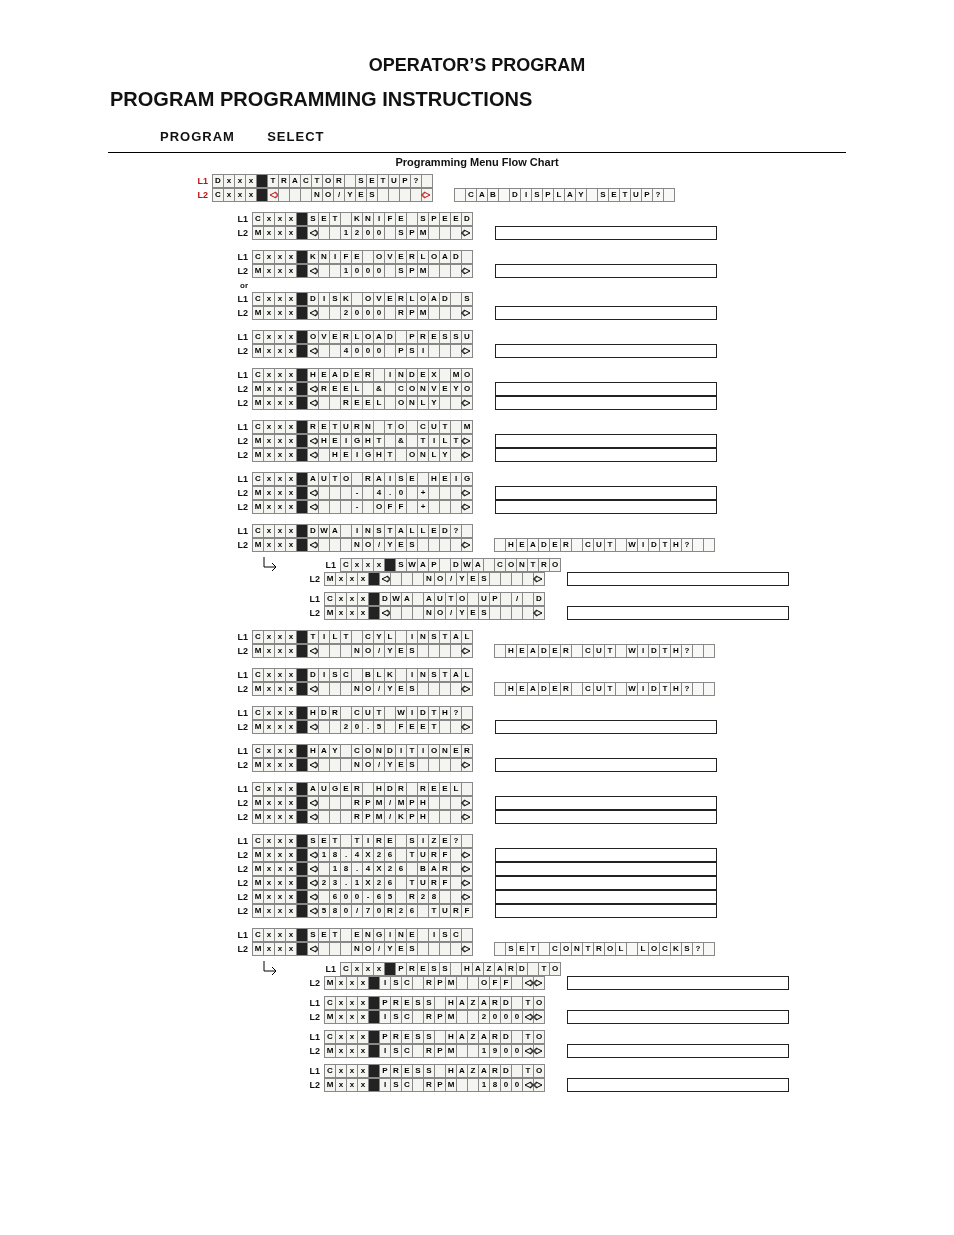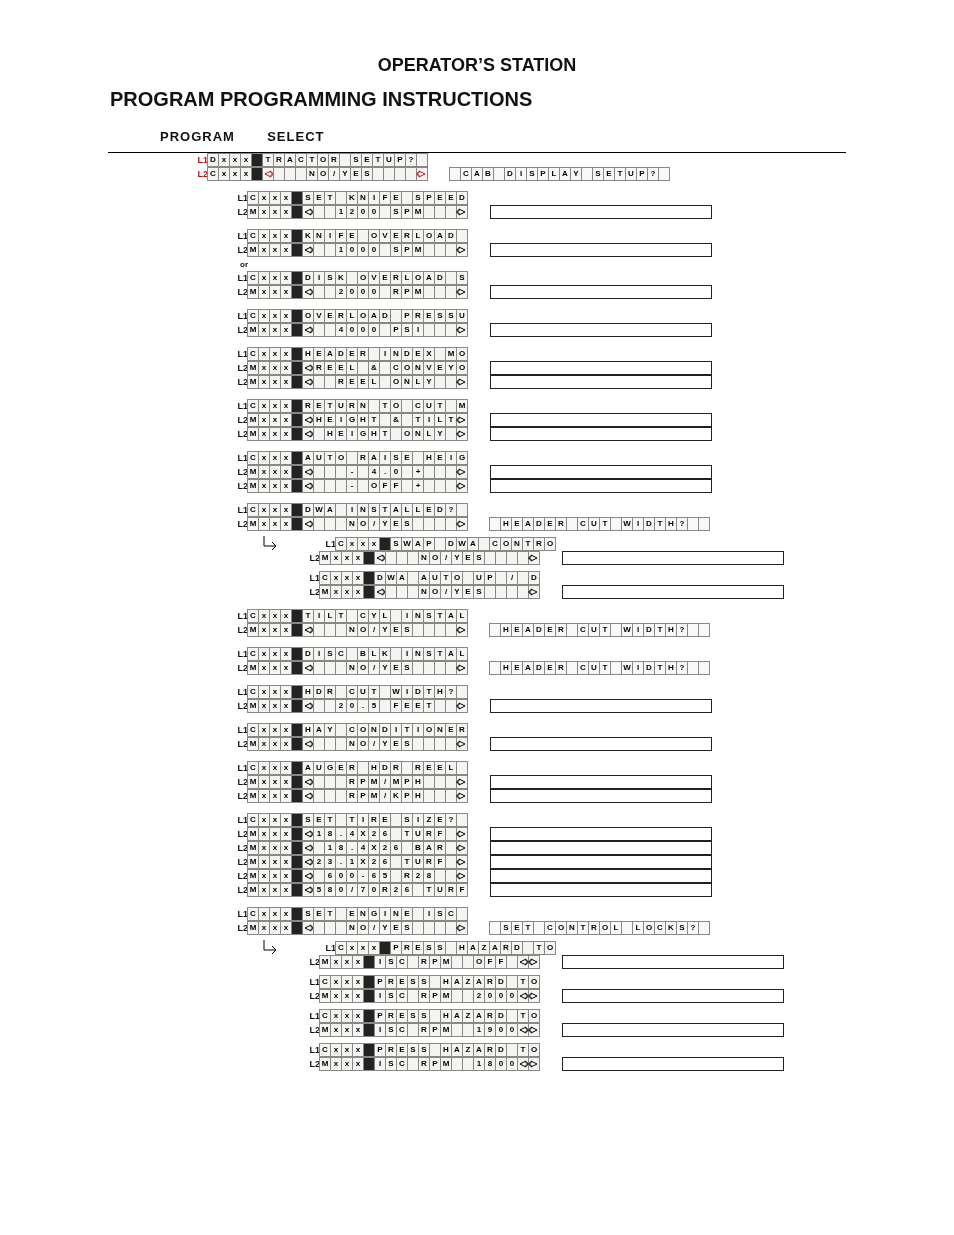--- a/index.html
+++ b/index.html
@@ -50,20 +50,21 @@
     display:flex;
     align-items:center;
     height:14px;
     font-size:9px;
     font-family:Arial,sans-serif;
     white-space:nowrap;
   }
   .lbl{
     width:58px;
     text-align:right;
+    padding-right:5px;
     font-weight:bold;
     font-size:9px;
   }
   .lbl.small{font-size:8px;}
   .lcd{
     display:inline-flex;
   }
   .cell{
     width:10px;
     height:12px;
@@ -119,28 +120,29 @@
     text-align:center;
     font-weight:bold;
     font-size:14px;
   }
   svg{overflow:visible}
 </style>
 </head>
 <body>
 
 <div class="page">
-  <div class="section-title">OPERATOR’S STATION</div>
+  <div class="section-title">OPERATOR’S PROGRAM</div>
   <div class="main-title">PROGRAM PROGRAMMING INSTRUCTIONS</div>
   <div class="sub-title">
     <span>PROGRAM</span>
     &nbsp;&nbsp;&nbsp;&nbsp;&nbsp;
     <span>SELECT</span>
   </div>
   <hr class="topline">
+  <div class="chart-title">Programming Menu Flow Chart</div>
 
   <div class="chart-area" id="chart">
       <div class="row">
    <span class="lbl" style="color:#c01010">L1</span>
    <span class="lcd">
           <span class="cell">D</span>
           <span class="cell">x</span>
           <span class="cell">x</span>
           <span class="cell">x</span>
           <span class="cell blk"></span>

